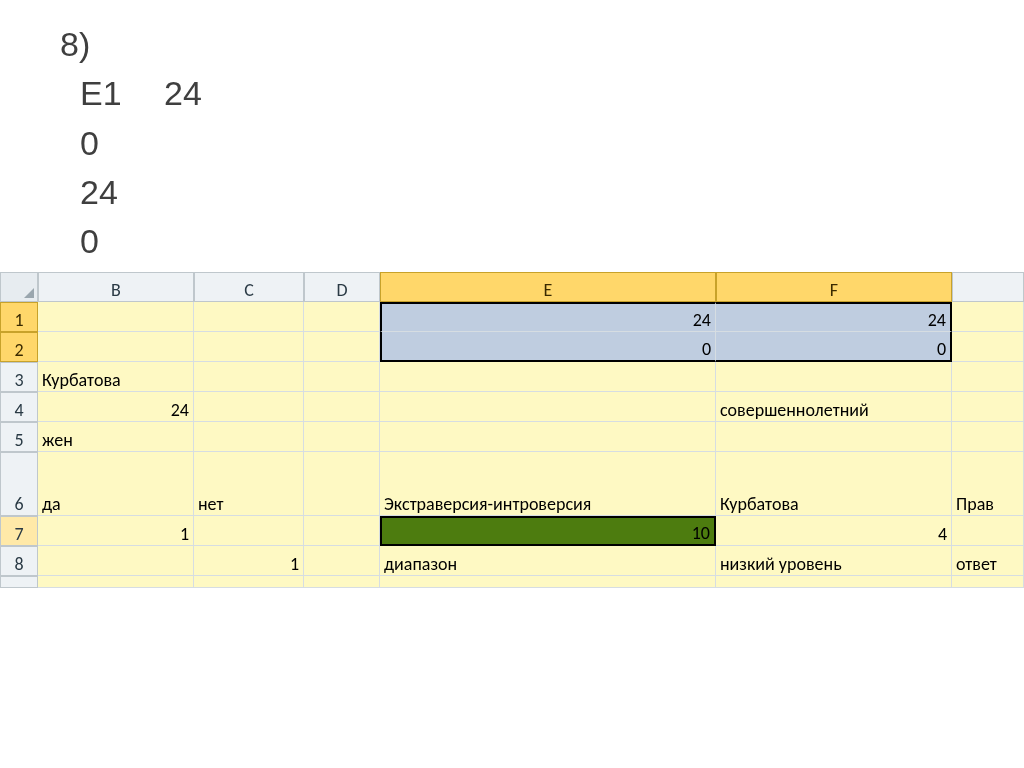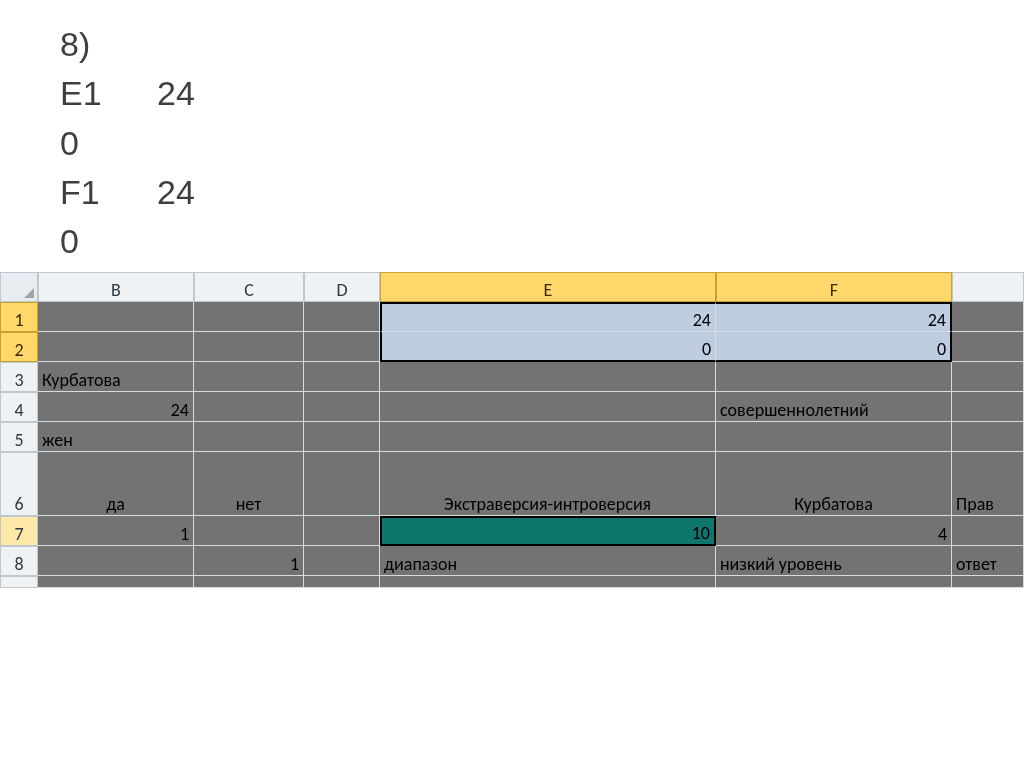--- a/index.html
+++ b/index.html
@@ -14,21 +14,22 @@
 
   
   .text-block {
     padding: 20px 60px 0 60px;
     font-size: 34px;
     line-height: 1.45;
     color: #3f3f3f;
   }
   .text-block .kv-row {
     display: flex;
-    gap: 17px;
+    gap: 4px;
+    margin-left: 20px;
   }
   .text-block .kv-row .k { width: 80px; }
   .text-block .kv-row .v { }
 
   
   .sheet-area {
     margin-top: 6px;
     font-family: Calibri, Arial, sans-serif;
     font-size: 18px;
     color: #000;
@@ -53,21 +54,21 @@
   td, th {
     box-sizing: border-box;
     height: 30px;
     padding: 0 4px;
     vertical-align: bottom;
     text-align: left;
     overflow: hidden;
     white-space: nowrap;
   }
   td.num { text-align: right; }
-  td.ctr { text-align: center; }
+  td.ctr { text-align: left; }
 
   
   th.select-all {
     background: #e7ecf0;
     border: 1px solid #bfc7cc;
     position: relative;
   }
   th.select-all::after {
     content: "";
     position: absolute;
@@ -107,36 +108,36 @@
     color: #3a2a00;
   }
   th.row-h.act {
     background: #ffe9a8;
   }
 
   
   td.cell {
     border-right: 1px solid #d6dde2;
     border-bottom: 1px solid #d6dde2;
-    background: #737373;
+    background: #fef9c3;
   }
 
   
   td.sel-fill {
     background: #bfcde0;
   }
   
   td.sel-top    { border-top: 2px solid #000; }
   td.sel-bottom { border-bottom: 2px solid #000; }
   td.sel-left   { border-left: 2px solid #000; }
   td.sel-right  { border-right: 2px solid #000; }
 
   
   td.active-cell {
-    background: #0f766e;
+    background: #4d7c0f;
     border: 2px solid #000 !important;
   }
 
   
   tr.tall td, tr.tall th { height: 64px; }
 
   
   tr.cut td, tr.cut th { height: 12px; }
 </style>
 </head>
@@ -145,21 +146,20 @@
 <div class="text-block">
   <div>8)</div>
   <div class="kv-row">
     <span class="k">Е1</span>
     <span class="v">24</span>
   </div>
   <div class="kv-row">
     <span class="v">0</span>
   </div>
   <div class="kv-row">
-    <span class="k">F1</span>
     <span class="v">24</span>
   </div>
   <div class="kv-row">
     <span class="v">0</span>
   </div>
 </div>
 
 <div class="sheet-area">
 <table class="grid">
   <colgroup>

